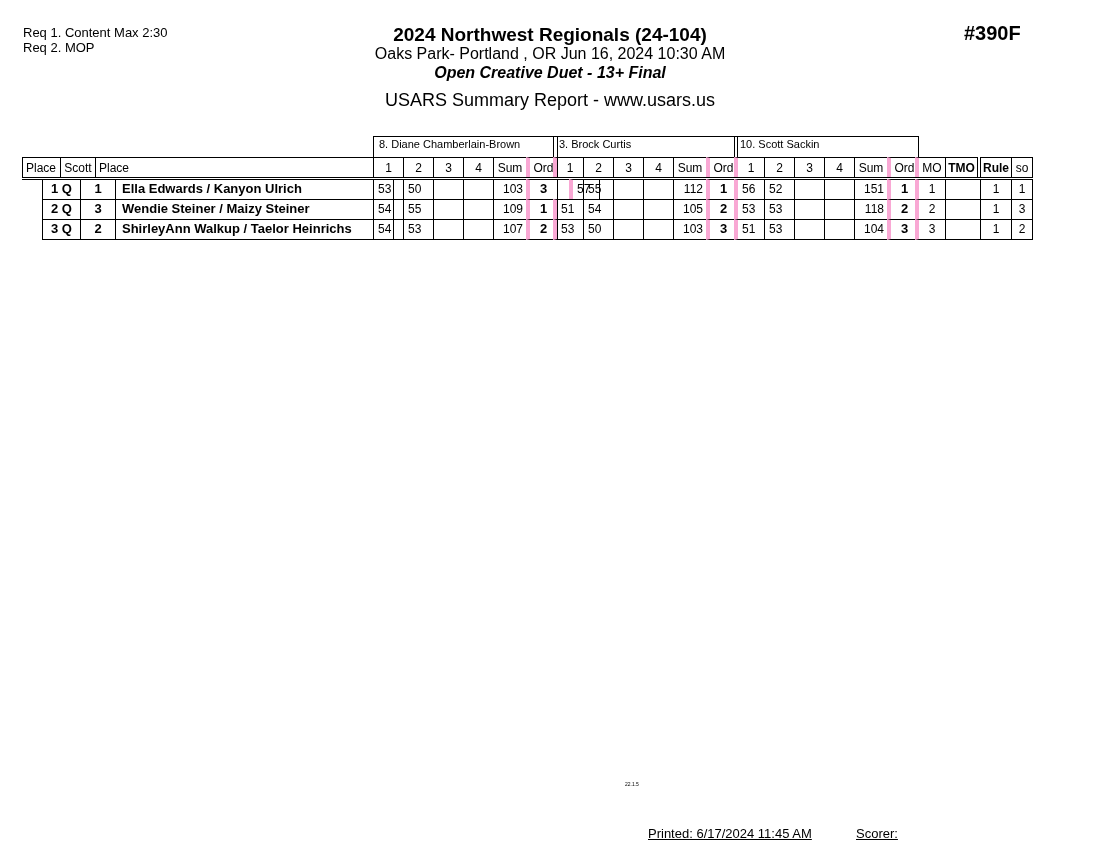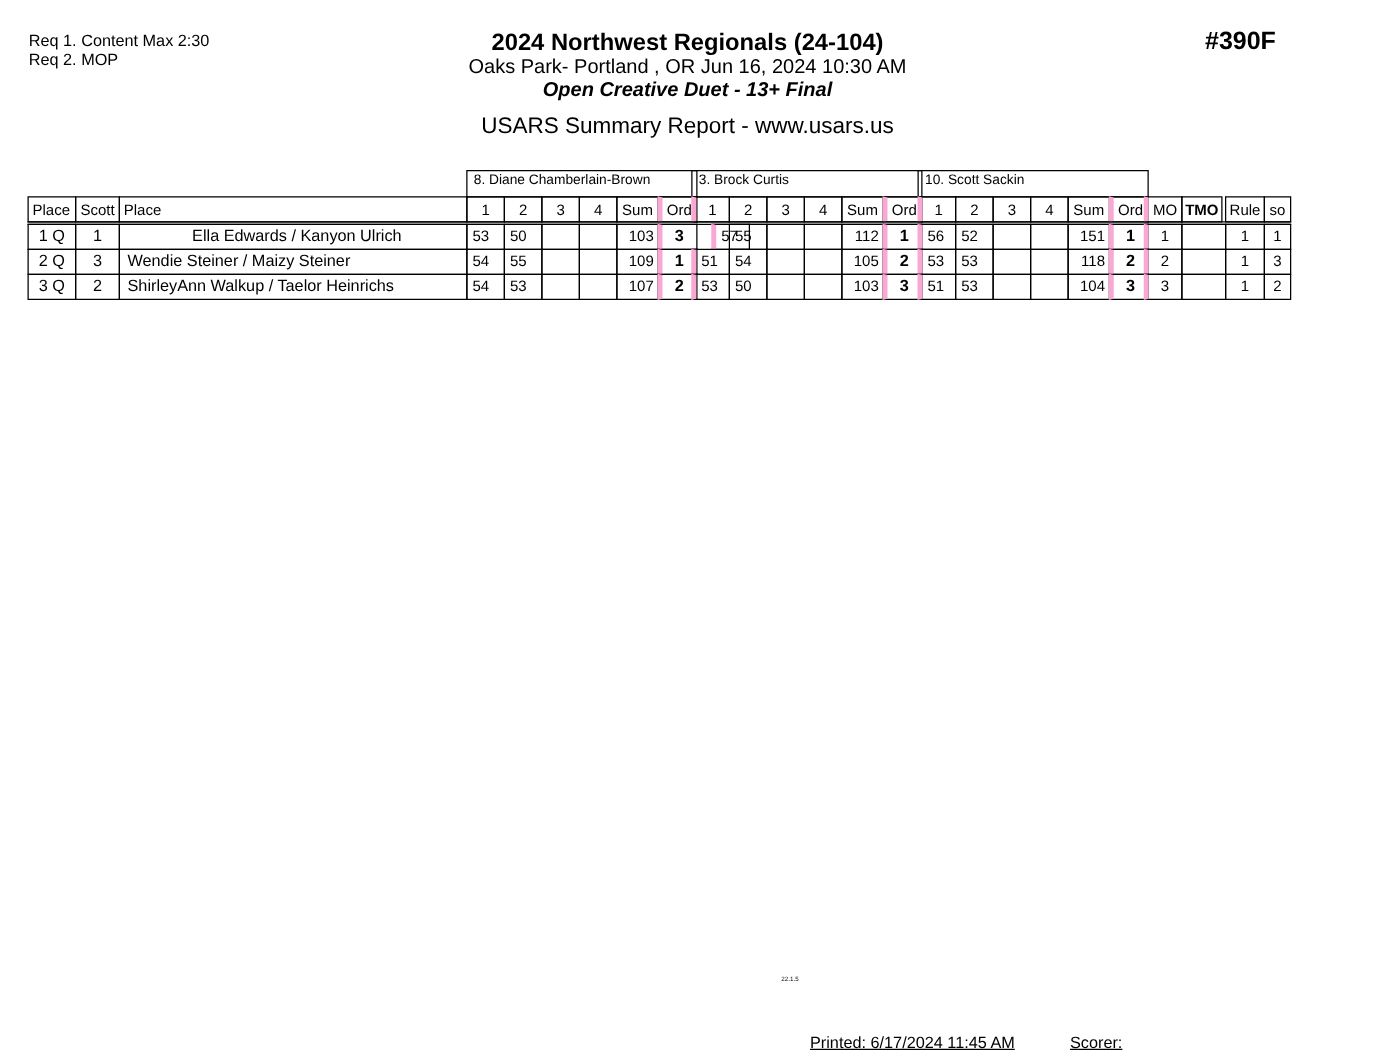--- a/index.html
+++ b/index.html
@@ -14,21 +14,21 @@
   .event-title { top: 64px; font-size: 16px; font-weight: bold; font-style: italic; }
   .report-title { top: 90px; font-size: 18px; }
   .cell { position: absolute; box-sizing: border-box; border: 1px solid #000; font-size: 12px; line-height: 18px; white-space: nowrap; overflow: hidden; }
   .judge-head { font-size: 11px; padding-left: 5px; line-height: 13px; padding-top: 1px; }
   .hdr { text-align: center; font-size: 12px; line-height: 20px; }
   .hdr.left { text-align: left; padding-left: 3px; }
   .num { text-align: left; padding-left: 4px; }
   .sum { text-align: right; padding-right: 3px; }
   .ord { text-align: center; font-weight: bold; font-size: 13px; }
   .thickL { border-left: 4px solid #f9a8d4; }
-  .bold { font-weight: normal; font-size: 13px; }
+  .bold { font-weight: bold; font-size: 13px; margin-left: 20px; }
   .center { text-align: center; }
   .name { padding-left: 6px; }
   .dbl { position: absolute; left: 22px; width: 1011px; height: 3px; border-top: 1px solid #000; border-bottom: 1px solid #000; box-sizing: border-box; }
 
   .footer { position: absolute; top: 826px; font-size: 13px; text-decoration: underline; }
   .ver { position: absolute; left: 625px; top: 781px; font-size: 5px; }
 </style>
 </head>
 <body>
 
@@ -61,26 +61,26 @@
     <div class="cell hdr" style="left: 673px; top: 157px; width: 34px; height: 21px;">Sum</div>
     <div class="cell hdr thickL" style="left: 706px; top: 157px; width: 32px; height: 21px;">Ord</div>
     <div class="cell hdr thickL" style="left: 734px; top: 157px; width: 31px; height: 21px;">1</div>
     <div class="cell hdr" style="left: 764px; top: 157px; width: 31px; height: 21px;">2</div>
     <div class="cell hdr" style="left: 794px; top: 157px; width: 31px; height: 21px;">3</div>
     <div class="cell hdr" style="left: 824px; top: 157px; width: 31px; height: 21px;">4</div>
     <div class="cell hdr" style="left: 854px; top: 157px; width: 34px; height: 21px;">Sum</div>
     <div class="cell hdr thickL" style="left: 887px; top: 157px; width: 32px; height: 21px;">Ord</div>
     <div class="cell hdr thickL" style="left: 915px; top: 157px; width: 31px; height: 21px;">MO</div>
     <div class="cell hdr" style="left: 945px; top: 157px; width: 33px; height: 21px; font-weight: bold;">TMO</div>
-    <div class="cell hdr" style="left: 980px; top: 157px; width: 32px; height: 21px;">Rule</div>
+    <div class="cell hdr" style="left: 980px; top: 157px; width: 32px; height: 21px; font-weight: bold;">Rule</div>
     <div class="cell hdr" style="left: 1011px; top: 157px; width: 22px; height: 21px;">so</div>
     <div class="dbl" style="top: 177px;"></div>
     <div class="cell bold center" style="left: 22px; top: 179px; width: 39px; height: 21px;">1 Q</div>
     <div class="cell bold center" style="left: 60px; top: 179px; width: 36px; height: 21px;">1</div>
-    <div class="cell bold name" style="left: 95px; top: 179px; width: 279px; height: 21px; text-align: center;">Ella Edwards / Kanyon Ulrich</div>
+    <div class="cell bold name" style="left: 95px; top: 179px; width: 279px; height: 21px;">Ella Edwards / Kanyon Ulrich</div>
     <div class="cell num" style="left: 373px; top: 179px; width: 31px; height: 21px;">53</div>
     <div class="cell num" style="left: 403px; top: 179px; width: 31px; height: 21px;">50</div>
     <div class="cell num" style="left: 433px; top: 179px; width: 31px; height: 21px;"></div>
     <div class="cell num" style="left: 463px; top: 179px; width: 31px; height: 21px;"></div>
     <div class="cell sum" style="left: 493px; top: 179px; width: 34px; height: 21px;">103</div>
     <div class="cell ord thickL" style="left: 526px; top: 179px; width: 32px; height: 21px;">3</div>
     <div class="cell num thickL" style="left: 553px; top: 179px; width: 31px; height: 21px; margin-left: 16px;">57</div>
     <div class="cell num" style="left: 583px; top: 179px; width: 31px; height: 21px;">55</div>
     <div class="cell num" style="left: 613px; top: 179px; width: 31px; height: 21px;"></div>
     <div class="cell num" style="left: 643px; top: 179px; width: 31px; height: 21px;"></div>

